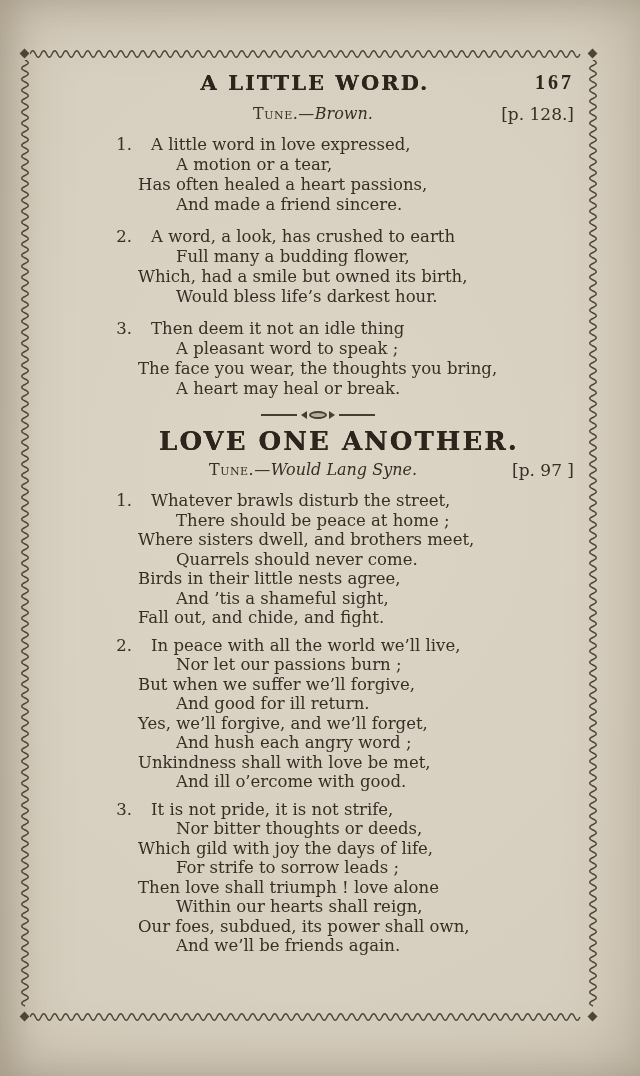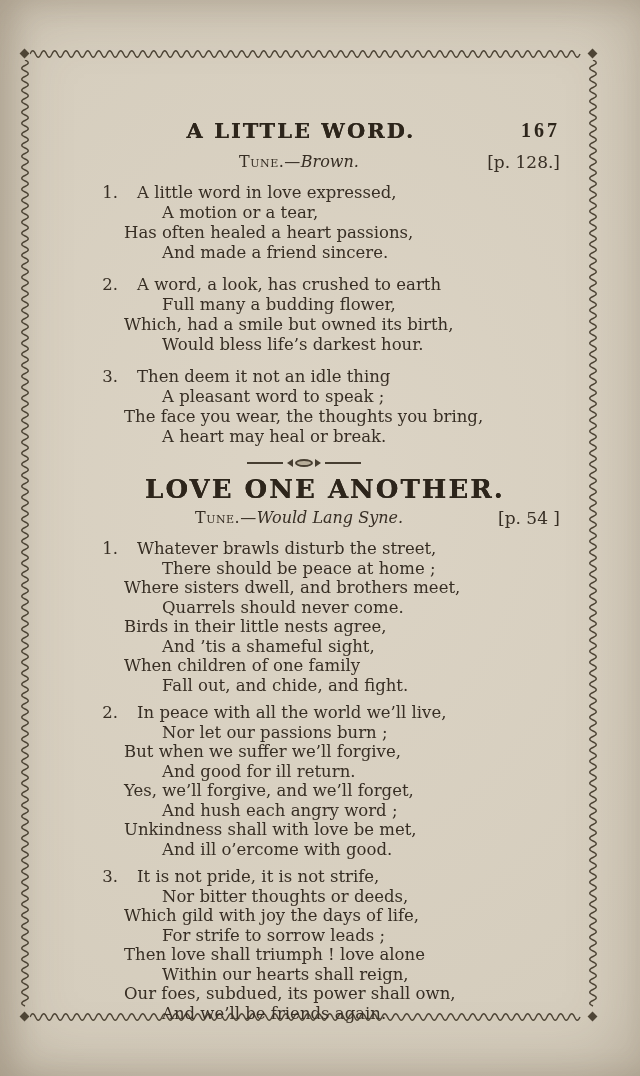--- a/index.html
+++ b/index.html
@@ -13,21 +13,21 @@
     background: radial-gradient(140% 105% at 48% 45%, #dcd4c5 0%, #d5cdbd 55%, #c2b9a7 100%);
     box-shadow: inset 0 0 70px rgba(92,76,54,.28), inset 14px 0 28px rgba(92,76,54,.18);
     color: #372e24;
   }
   svg.border { position: absolute; }
   svg.border path { fill: none; stroke: #4e4536; stroke-width: 1.4; }
   .corner {
     position: absolute; width: 7px; height: 7px;
     background: #4e4536; transform: rotate(45deg);
   }
-  .content { position: absolute; left: 98px; top: 70px; width: 462px; margin-top: 48px; }
+  .content { position: absolute; left: 112px; top: 70px; width: 462px; }
 
   .song-header { position: relative; height: 30px; margin-bottom: 4px; }
   .song-title {
     font-size: 21px; font-weight: bold; letter-spacing: 2px;
     text-align: center; color: #2d251b; padding-right: 56px;
     text-shadow: 0 0 .4px #2d251b;
   }
   .song-2 .song-title { font-size: 26px; padding-right: 8px; height: 32px; }
   .page-number {
     position: absolute; right: 0; top: 1px;
@@ -136,33 +136,32 @@
       <span class="chev-r"></span>
       <span class="bar"></span>
     </div>
 
     <section class="song song-2">
       <div class="song-header">
         <h1 class="song-title">LOVE ONE ANOTHER.</h1>
       </div>
       <div class="tune-row">
         <span class="tune"><span class="tune-label">Tune.—</span><span class="tune-name">Would Lang Syne.</span></span>
-        <span class="page-ref">[p. 54 ]</span>
+        <span class="page-ref">[p. 97 ]</span>
       </div>
 
       <div class="verse">
         <div class="verse-num">1.</div>
         <div class="lines">
           <div class="line">Whatever brawls disturb the street,</div>
           <div class="line">There should be peace at home ;</div>
           <div class="line">Where sisters dwell, and brothers meet,</div>
           <div class="line">Quarrels should never come.</div>
           <div class="line">Birds in their little nests agree,</div>
           <div class="line">And ’tis a shameful sight,</div>
-          <div class="line">When children of one family</div>
           <div class="line">Fall out, and chide, and fight.</div>
         </div>
       </div>
 
       <div class="verse">
         <div class="verse-num">2.</div>
         <div class="lines">
           <div class="line">In peace with all the world we’ll live,</div>
           <div class="line">Nor let our passions burn ;</div>
           <div class="line">But when we suffer we’ll forgive,</div>

